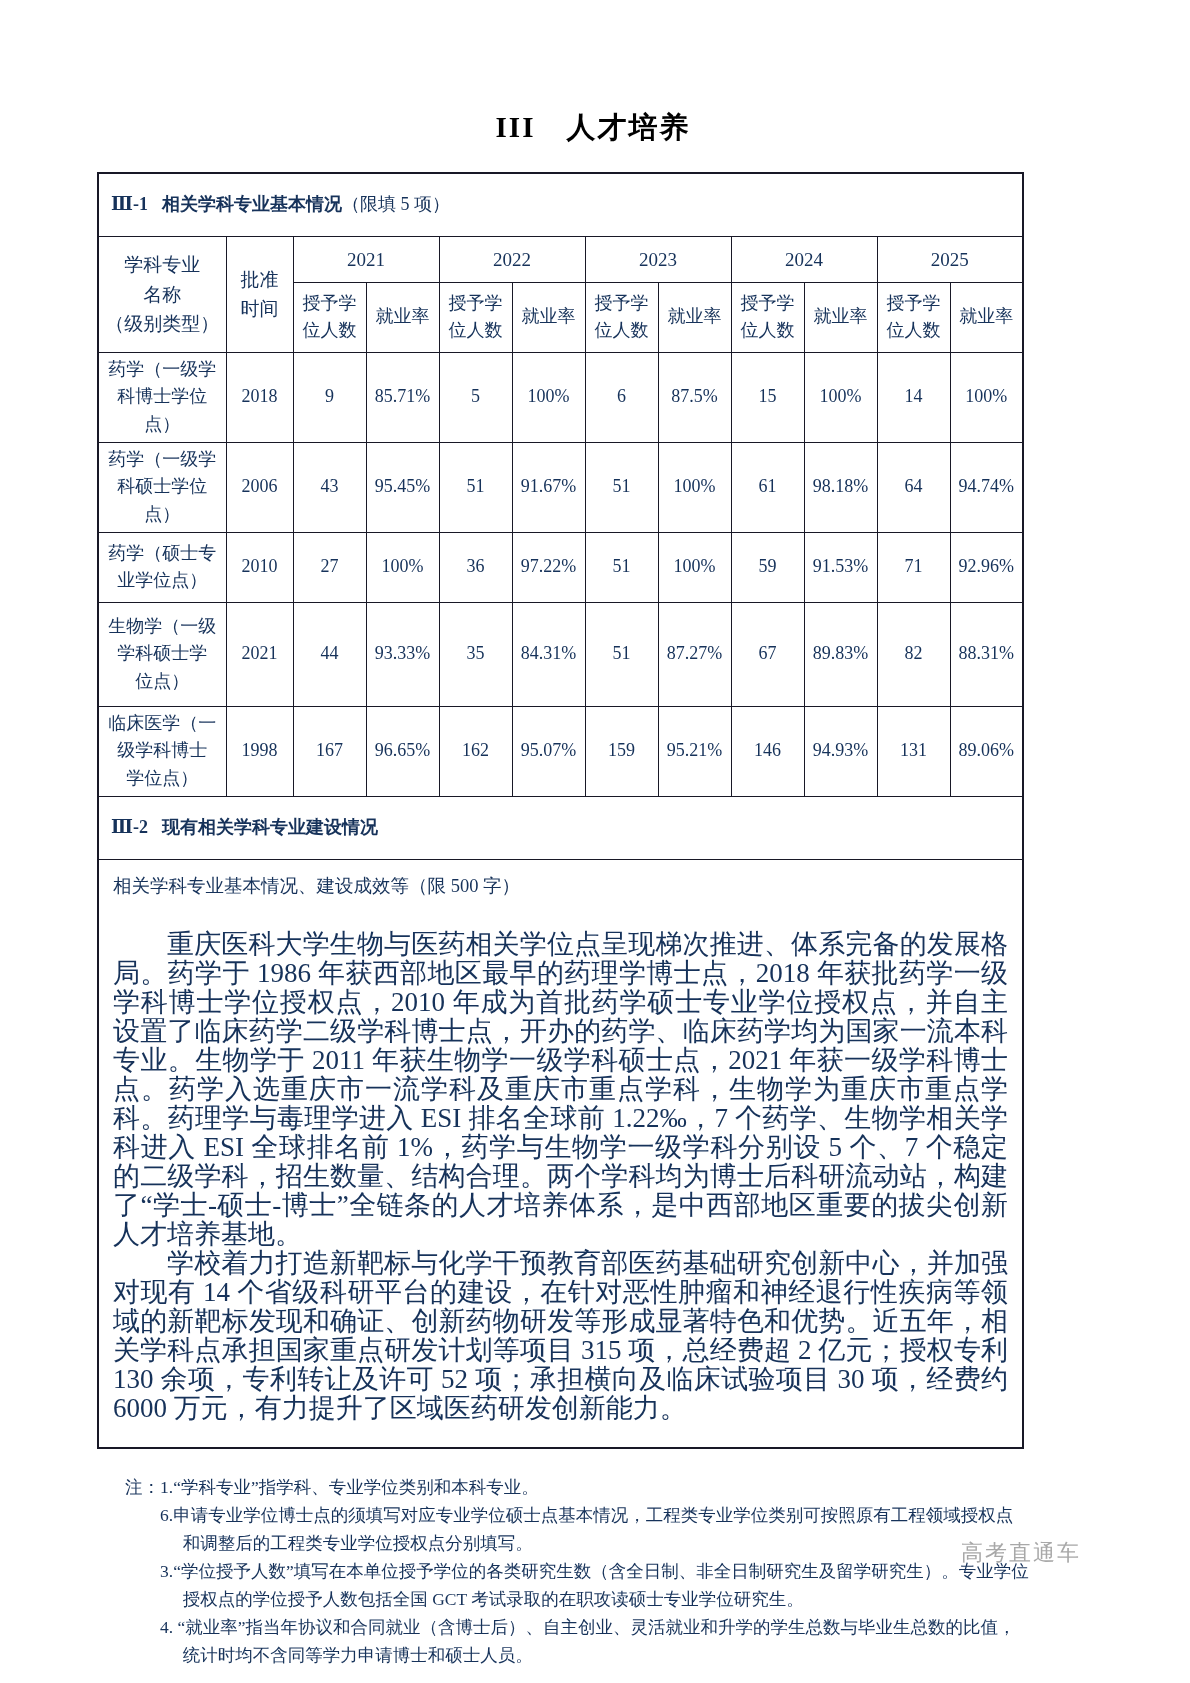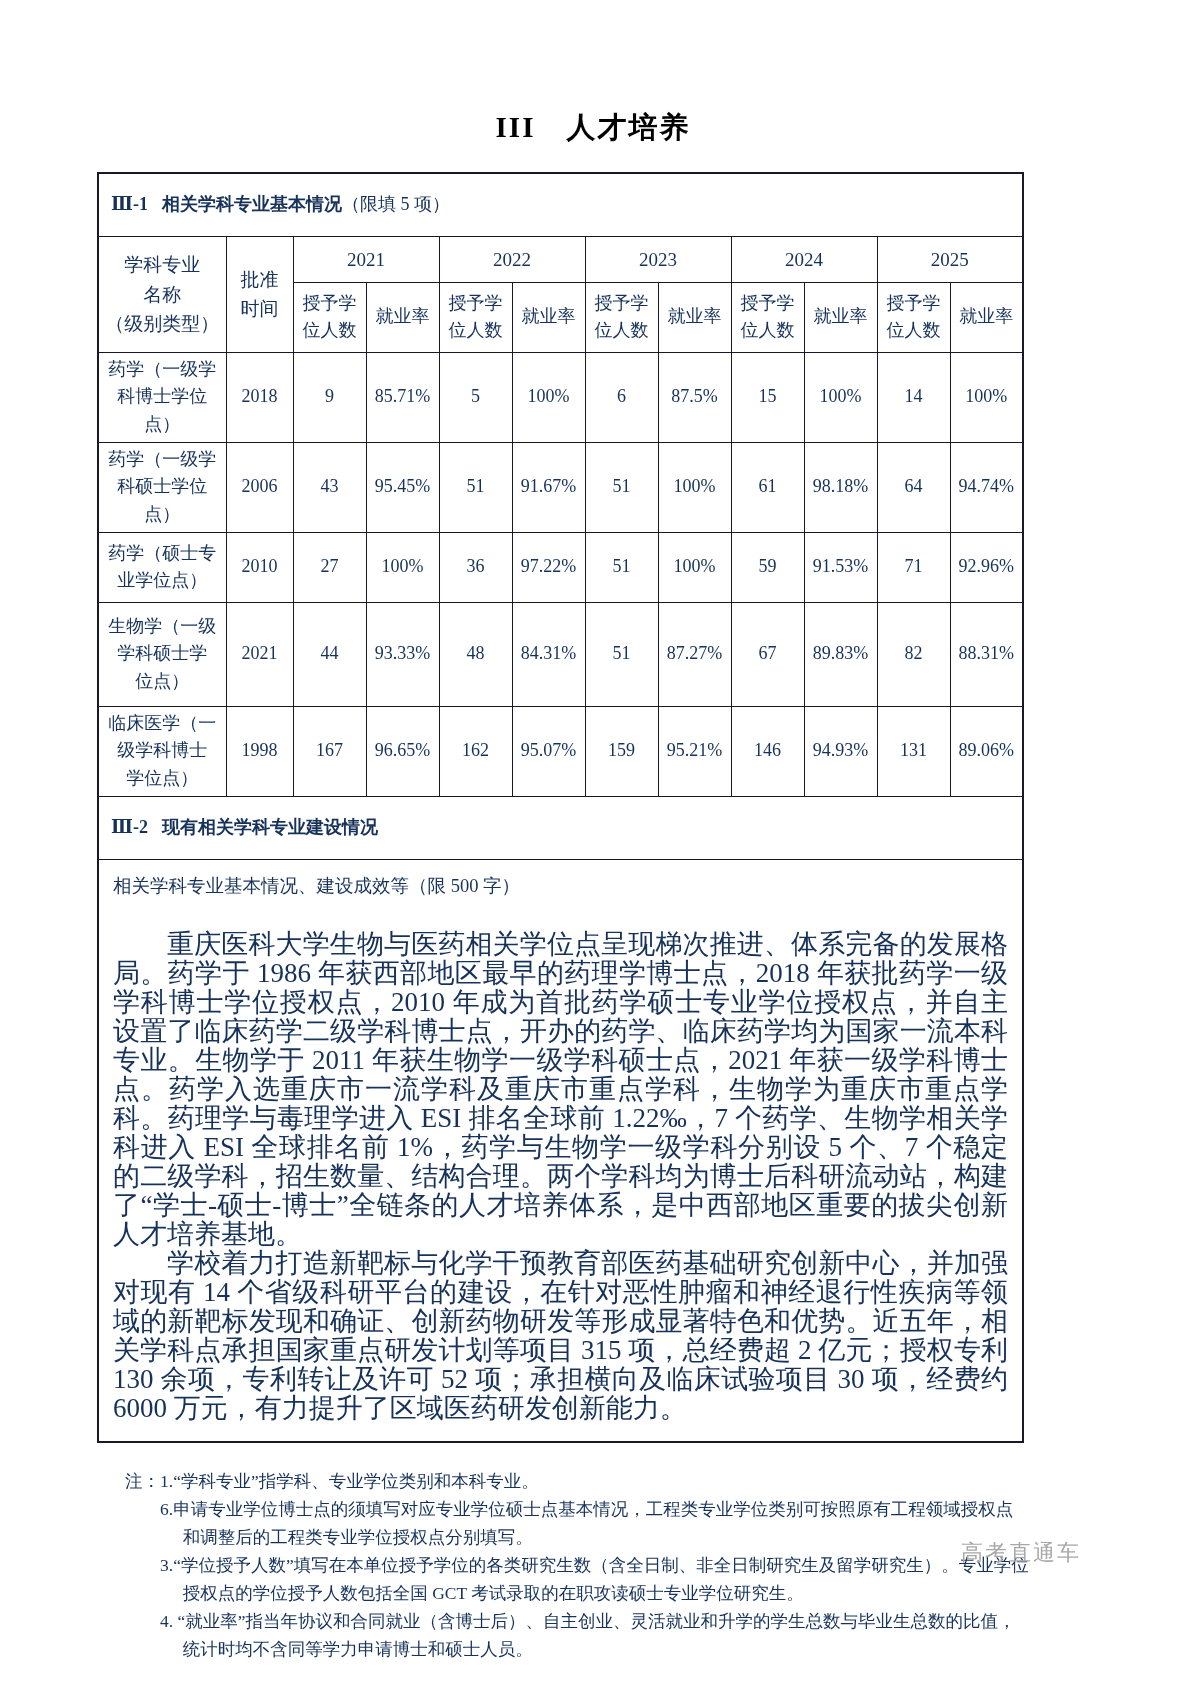--- a/index.html
+++ b/index.html
@@ -50,21 +50,21 @@
   .r-sub td { height: 70px; }
   .r-d1 td { height: 90px; }
   .r-d2 td { height: 90px; }
   .r-d3 td { height: 70px; }
   .r-d4 td { height: 104px; }
   .r-d5 td { height: 90px; margin-top: 44px; }
   .r-sec2 td { height: 44px; }
   .content-cell {
     text-align: left !important;
     vertical-align: top !important;
-    padding: 12px 14px 18px !important;
+    padding: 12px 14px 24px !important;
     height: 430px;
   }
   .subtitle {
     font-size: 18.5px;
     margin-bottom: 30px;
   }
   .para {
     margin: 0;
     font-size: 27px;
     line-height: 29px;
@@ -200,21 +200,21 @@
         <td>71</td>
         <td>92.96%</td>
       </tr>
       <tr class="r-d4">
         <td class="pre-line">生物学（一级
 学科硕士学
 位点）</td>
         <td>2021</td>
         <td>44</td>
         <td>93.33%</td>
-        <td>48</td>
+        <td>35</td>
         <td>84.31%</td>
         <td>51</td>
         <td>87.27%</td>
         <td>67</td>
         <td>89.83%</td>
         <td>82</td>
         <td>88.31%</td>
       </tr>
       <tr class="r-d5">
         <td class="pre-line">临床医学（一

